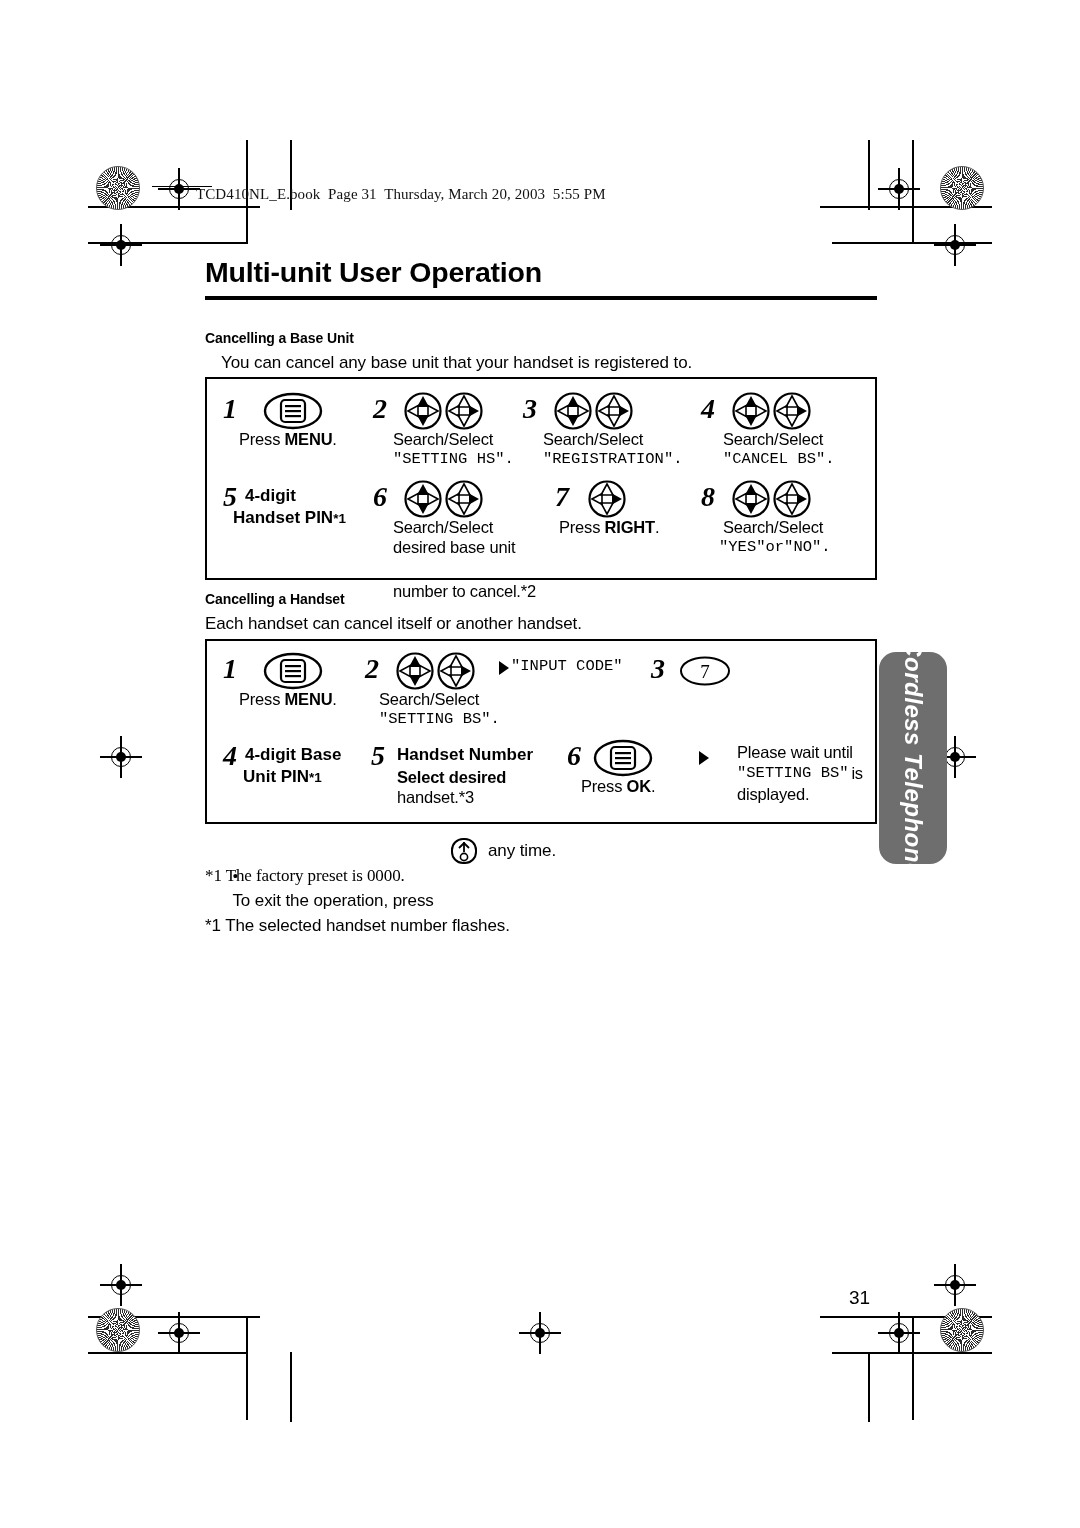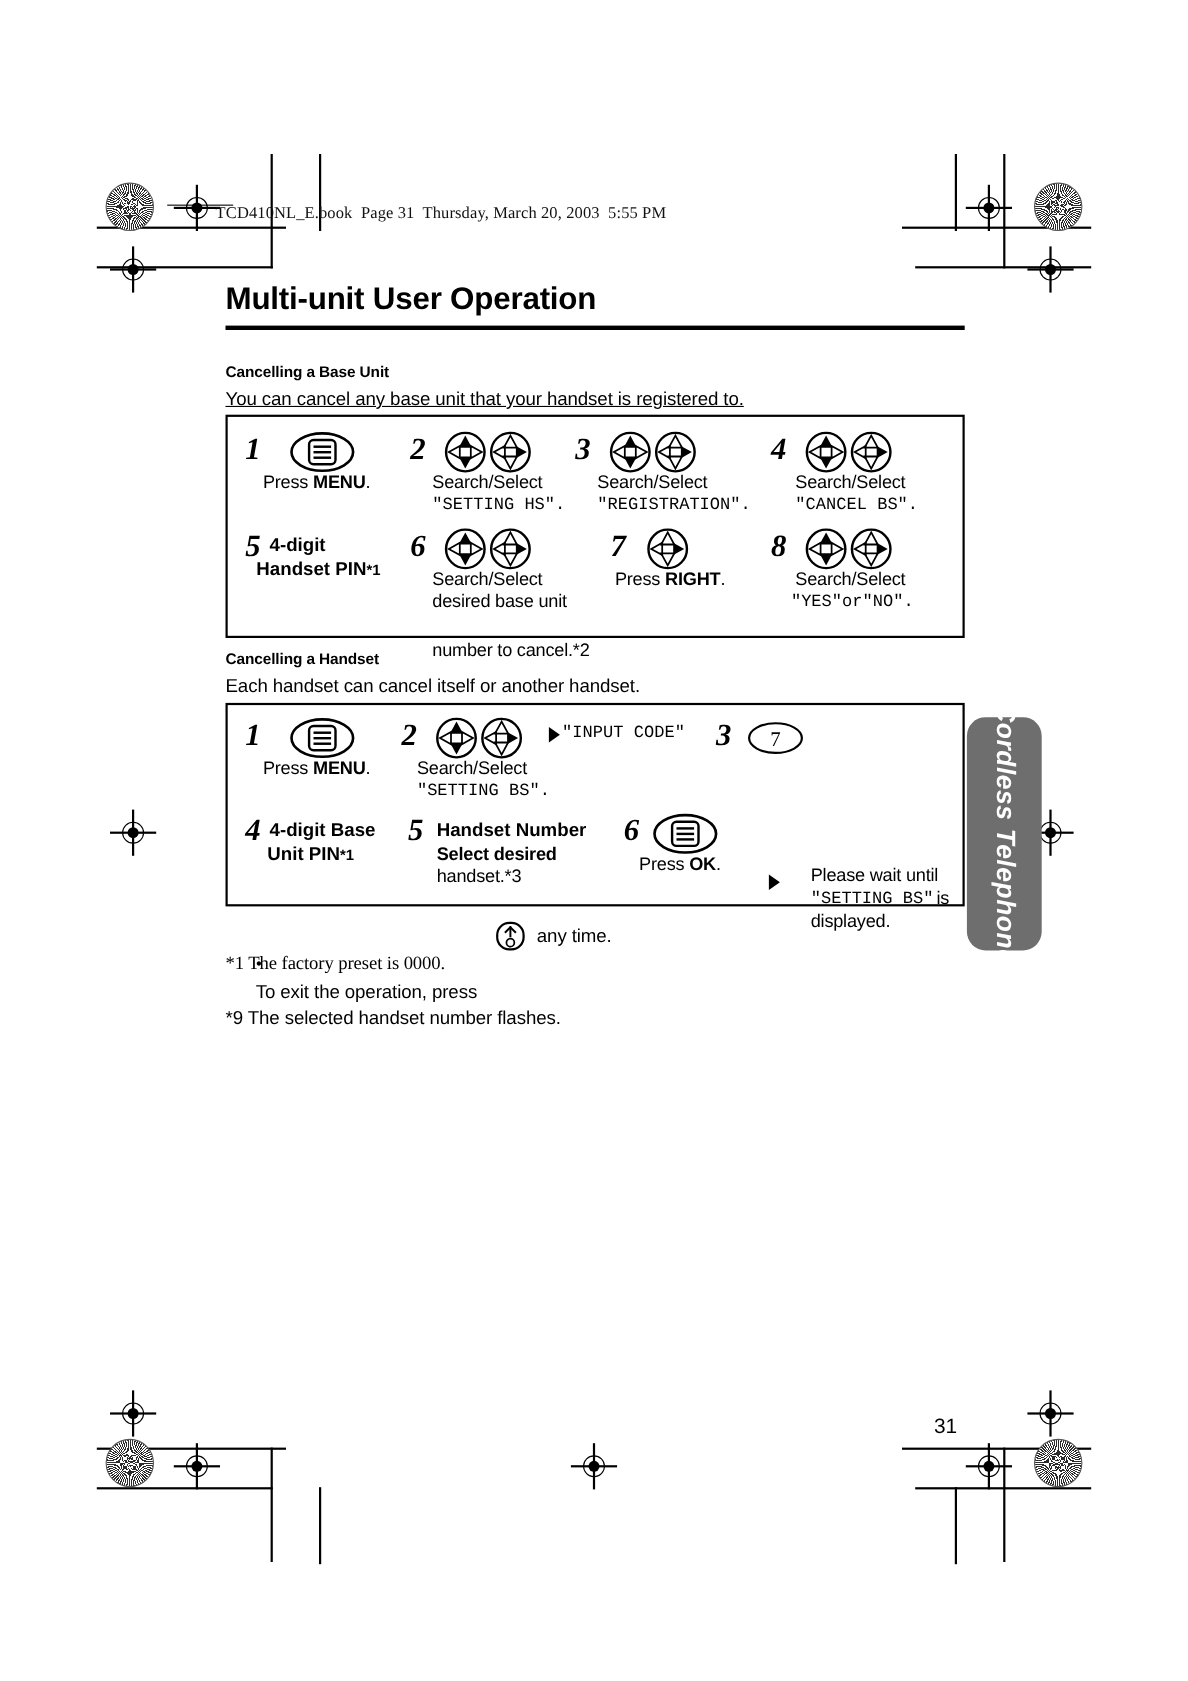--- a/index.html
+++ b/index.html
@@ -258,21 +258,21 @@
 
 <div id="page">
 
   <div class="filemark">TCD410NL_E.book  Page 31  Thursday, March 20, 2003  5:55 PM</div>
   <div class="thinrule" style="left:152px;top:186px;width:60px;height:1.4px;"></div>
 
   <div class="runhead">Multi-unit User Operation</div>
   <div class="runrule"></div>
 
   <div class="sec-title" style="left:205px;top:330px;">Cancelling a Base Unit</div>
-  <div class="sec-intro" style="left:205px;top:353px;text-decoration:underline;">You can cancel any base unit that your handset is registered to.</div>
+  <div class="sec-intro" style="left:221px;top:353px;">You can cancel any base unit that your handset is registered to.</div>
 
   <div class="procbox" style="left:205px;top:377px;width:672px;height:203px;">
 
     <div class="step" style="left:0;top:0;width:170px;height:100px;">
       <div class="num" style="left:16px;top:16px;">1</div>
       <div class="icon" style="left:56px;top:12px;">
         <svg width="60" height="40" viewBox="0 0 60 40">
           <ellipse cx="30" cy="20" rx="28" ry="17" fill="none" stroke="#000" stroke-width="2.4"></ellipse>
           <rect x="18" y="9" width="24" height="22" rx="4" fill="none" stroke="#000" stroke-width="2.2"></rect>
           <rect x="22" y="14" width="16" height="2.2" fill="#000"></rect>
@@ -507,21 +507,21 @@
           <ellipse cx="30" cy="20" rx="28" ry="17" fill="none" stroke="#000" stroke-width="2.4"></ellipse>
           <rect x="18" y="9" width="24" height="22" rx="4" fill="none" stroke="#000" stroke-width="2.2"></rect>
           <rect x="22" y="14" width="16" height="2.2" fill="#000"></rect>
           <rect x="22" y="19" width="16" height="2.2" fill="#000"></rect>
           <rect x="22" y="24" width="16" height="2.2" fill="#000"></rect>
         </svg>
       </div>
       <div class="cap" style="left:14px;top:42px;"><span>Press </span><b>OK</b><span>.</span></div>
     </div>
 
-    <div class="step" style="left:490px;top:94px;width:182px;height:90px;margin-top:44px;">
+    <div class="step" style="left:490px;top:94px;width:182px;height:90px;">
       <div class="icon" style="left:0px;top:14px;">
         <svg width="14" height="18" viewBox="0 0 14 18">
           <polygon points="2,2 2,16 12,9" fill="#000"></polygon>
         </svg>
       </div>
       <div class="cap" style="left:40px;top:8px;">Please wait until</div>
       <div class="lcd" style="left:40px;top:29px;">"SETTING BS"</div>
       <div class="cap" style="left:150px;top:29px;"> is</div>
       <div class="cap" style="left:40px;top:50px;">displayed.</div>
     </div>
@@ -536,21 +536,21 @@
       <svg width="32" height="30" viewBox="0 0 32 30">
         <rect x="4" y="3" width="24" height="24" rx="11" ry="11" fill="none" stroke="#000" stroke-width="2"></rect>
         <path d="M16 6 L16 16" stroke="#000" stroke-width="1.8" fill="none"></path>
         <path d="M11 12 L16 7 L21 12" stroke="#000" stroke-width="1.8" fill="none"></path>
         <circle cx="16" cy="21" r="3.6" fill="none" stroke="#000" stroke-width="1.6"></circle>
       </svg>
     </div>
     <div class="note" style="left:283px;top:0;">any time.</div>
 
     <div class="note" style="left:0;top:25px;font-family:Liberation Serif, serif;">*1 The factory preset is 0000.</div>
-    <div class="note" style="left:0;top:75px;">*9 The selected handset number flashes.</div>
+    <div class="note" style="left:0;top:75px;">*1 The selected handset number flashes.</div>
   </div>
 
   <div class="sidetab" style="left:879px;top:652px;width:68px;height:212px;">
     <span>Cordless Telephone</span>
   </div>
 
   <div class="pageno" style="left:849px;top:1287px;">31</div>
 
 </div>
 

